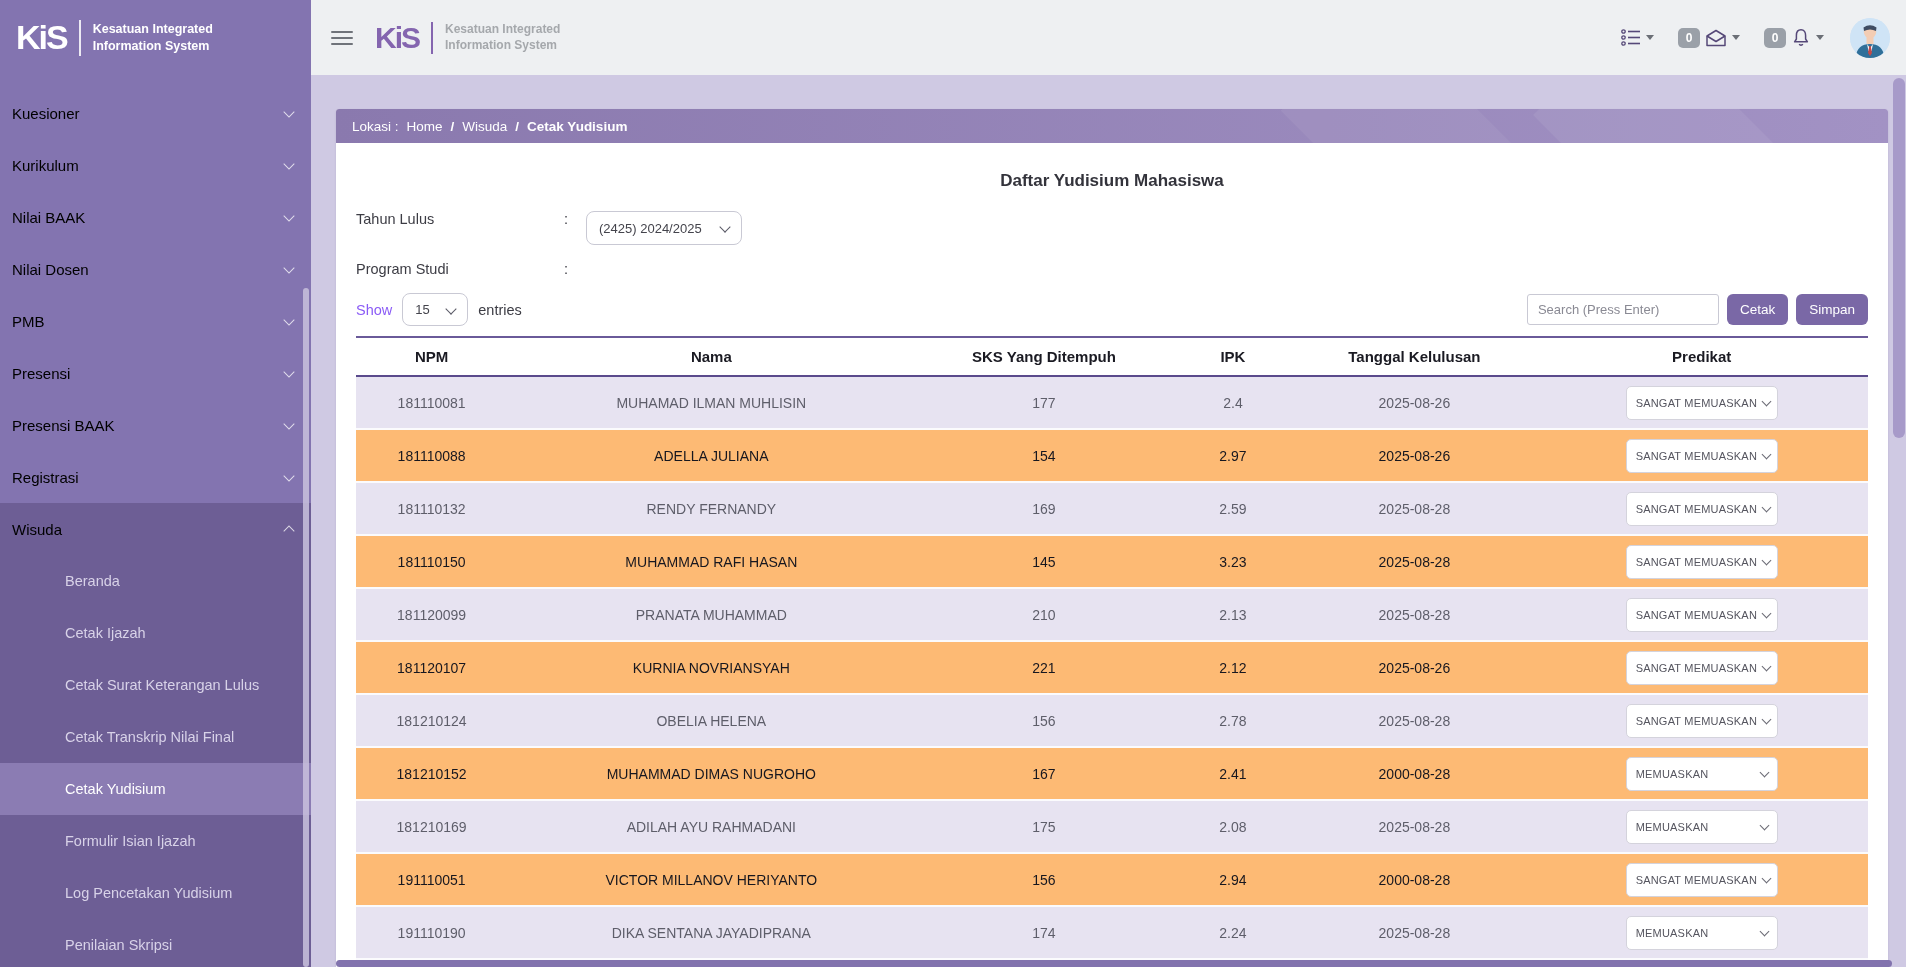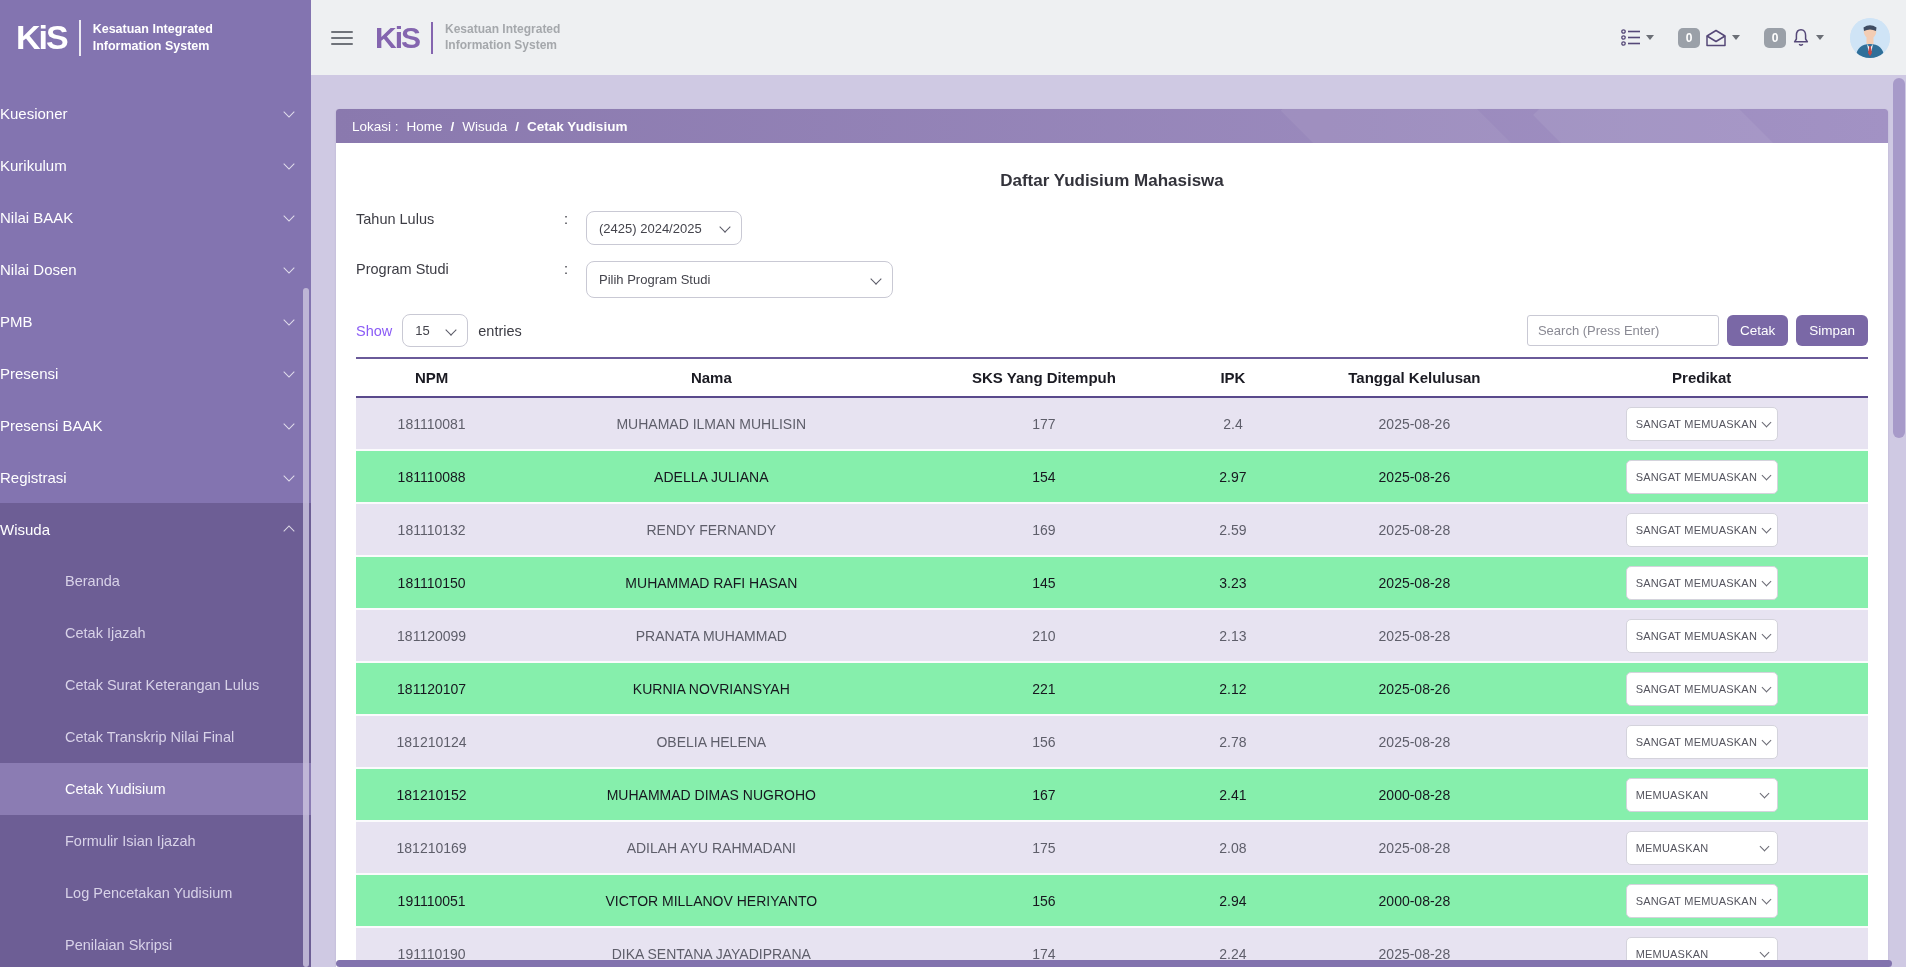--- a/index.html
+++ b/index.html
@@ -8,21 +8,21 @@
 
   
   .sidebar { position:absolute; left:0; top:0; width:311px; height:967px;
     background:#8374b0; display:flex; flex-direction:column; z-index:5; }
   .side-logo { height:75px; display:flex; align-items:center; padding:0 16px; flex:0 0 auto; }
   .brand-abbr { font-size:34px; font-weight:800; color:#fff; letter-spacing:-2px; }
   .brand-divider { width:2px; height:36px; background:rgba(255,255,255,.85); margin:0 12px; }
   .brand-name { color:#fff; font-size:12.5px; line-height:1.3; font-weight:600; }
   .side-menu { flex:0 0 auto; padding-top:12px; }
   .side-item { height:52px; display:flex; align-items:center; justify-content:space-between;
-    padding:0 18px 0 0; color:#ffffff; font-size:15px; cursor:pointer;gap:25px; }
+    padding:0 18px 0 12px; color:#000000; font-size:15px; cursor:pointer;gap:25px; }
   .chev { width:8px; height:8px; border-right:1.6px solid rgba(255,255,255,.75);
     border-bottom:1.6px solid rgba(255,255,255,.75); transform:rotate(45deg); margin-top:-3px; }
   .chev.up { transform:rotate(-135deg); margin-top:4px; }
   .wisuda-group { background:#6d5e95; flex:1 1 auto; }
   .side-subitem { height:52px; display:flex; align-items:center; padding-left:65px;
     color:#d8d2e8; font-size:14.5px; cursor:pointer; }
   .side-subitem.active { background:#8b7cb3; color:#ffffff; }
   .side-scrollthumb { position:absolute; right:2px; top:288px; bottom:0; width:6px;
     background:#c9c1dd; border-radius:3px; opacity:.85; }
 
@@ -84,21 +84,21 @@
   .search-input::placeholder { color:#8a8a94; }
   .btn { height:31px; padding:0 13px; border:none; border-radius:6px; background:#7a68a6;
     color:#fff; font-size:13.5px; cursor:pointer; font-family:inherit; }
 
   
   table.data { width:100%; border-collapse:collapse; margin-top:4px; }
   table.data thead th { font-size:15px; font-weight:700; color:#1a1a22; text-align:center;
     padding:10px 8px; border-top:2px solid #6a5a99; border-bottom:2px solid #5a4a8c; }
   table.data tbody td { text-align:center; font-size:14px; padding:0 8px; height:53px; }
   tr.striped { background:#e7e3f1; color:#5e5e6a; }
-  tr.plain { background:#86efac; color:#17171f;margin-top:28px; }
+  tr.plain { background:#fdba74; color:#17171f;margin-top:28px; }
   tr.striped td, tr.plain td { border-bottom:2px solid #fbfbfd; }
   .pred-select { width:152px; height:31px; margin:0 auto; border:1px solid #d4d3dc; border-radius:5px;
     background:#fff; display:flex; align-items:center; justify-content:space-between; padding:16px 9px;
     font-size:11px; color:#55555f; cursor:pointer; letter-spacing:.2px; white-space:nowrap; }
   .pred-select .chev { border-color:#6a6a74; width:7px; height:7px; margin-top:-2px; flex:0 0 auto; margin-left:6px; }
 
   
   .v-scrollbar { position:absolute; right:1px; top:78px; width:12px; height:360px;
     background:#a79ac9; border-radius:6px; z-index:9; }
   .h-scrollbar { position:absolute; left:336px; right:14px; bottom:0; height:7px;
@@ -244,24 +244,20 @@
         <span class="filter-colon">:</span>
         <div class="fake-select sel-tahun">
           <span>(2425) 2024/2025</span>
           <span class="chev"></span>
         </div>
       </div>
 
       <div class="filter-row">
         <span class="filter-label">Program Studi</span>
         <span class="filter-colon">:</span>
-        <div class="fake-select sel-prodi">
-          <span>Pilih Program Studi</span>
-          <span class="chev"></span>
-        </div>
       </div>
 
       <div class="list-controls">
         <span class="show-label">Show</span>
         <div class="fake-select sel-entries">
           <span>15</span>
           <span class="chev"></span>
         </div>
         <span class="entries-label">entries</span>
         <div class="controls-right">

